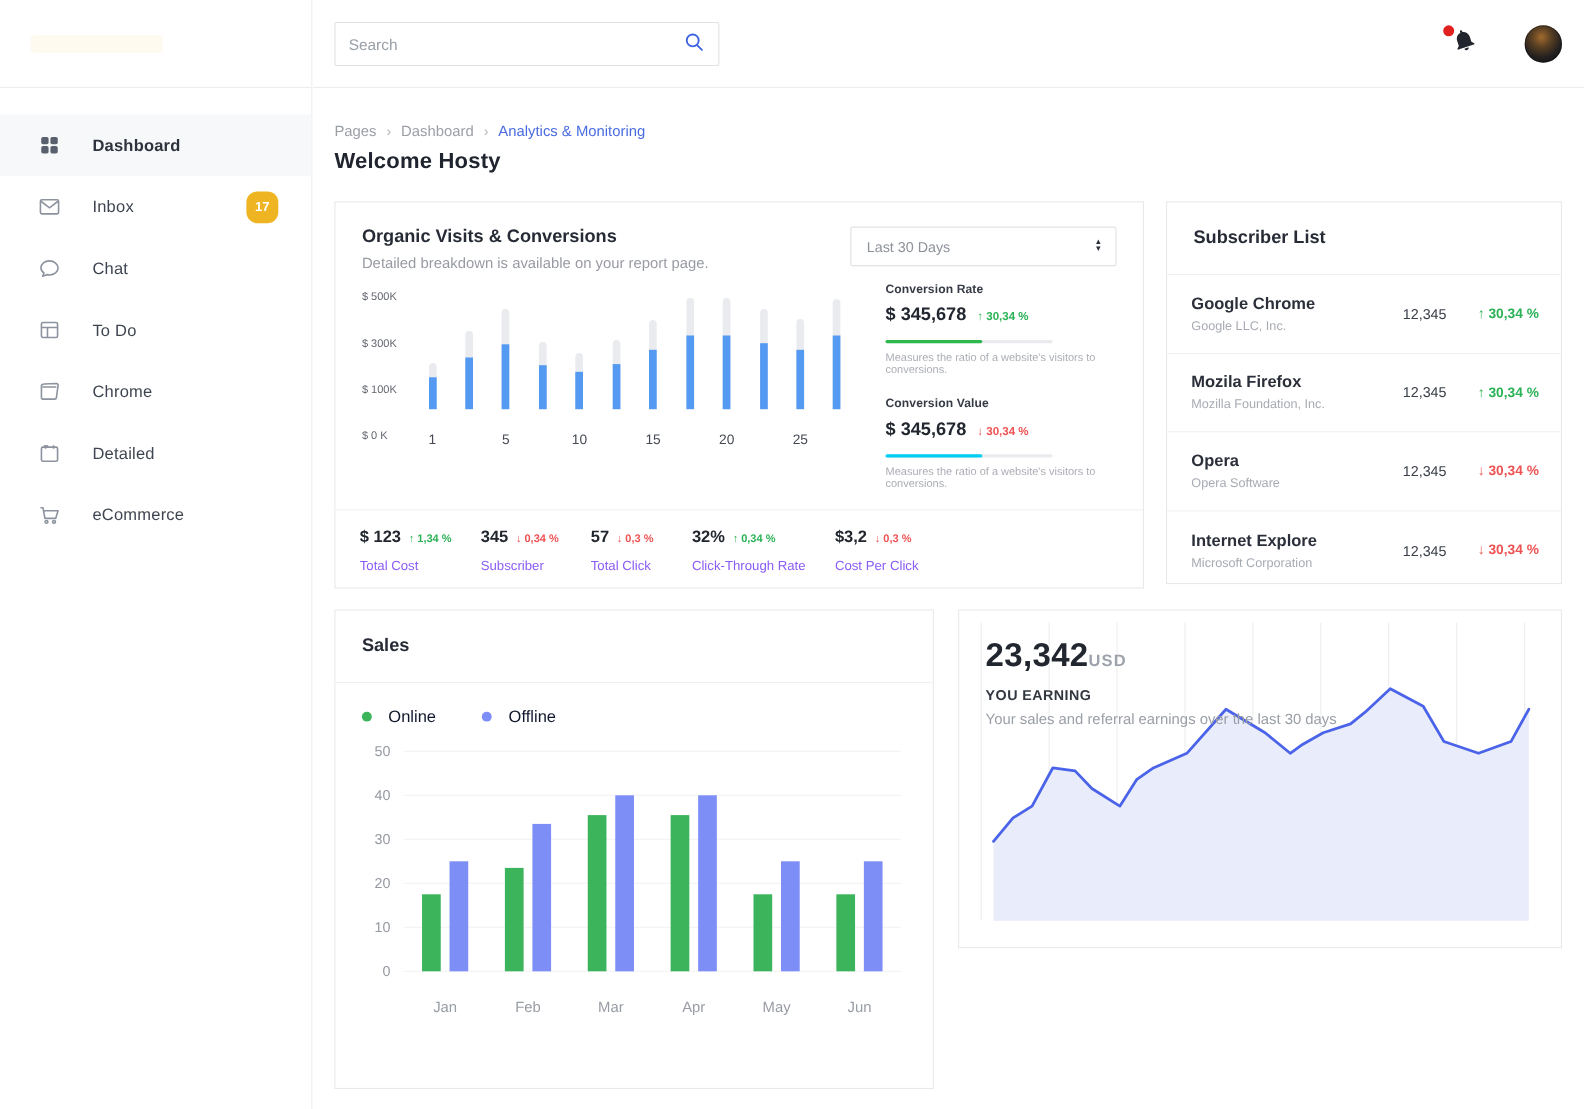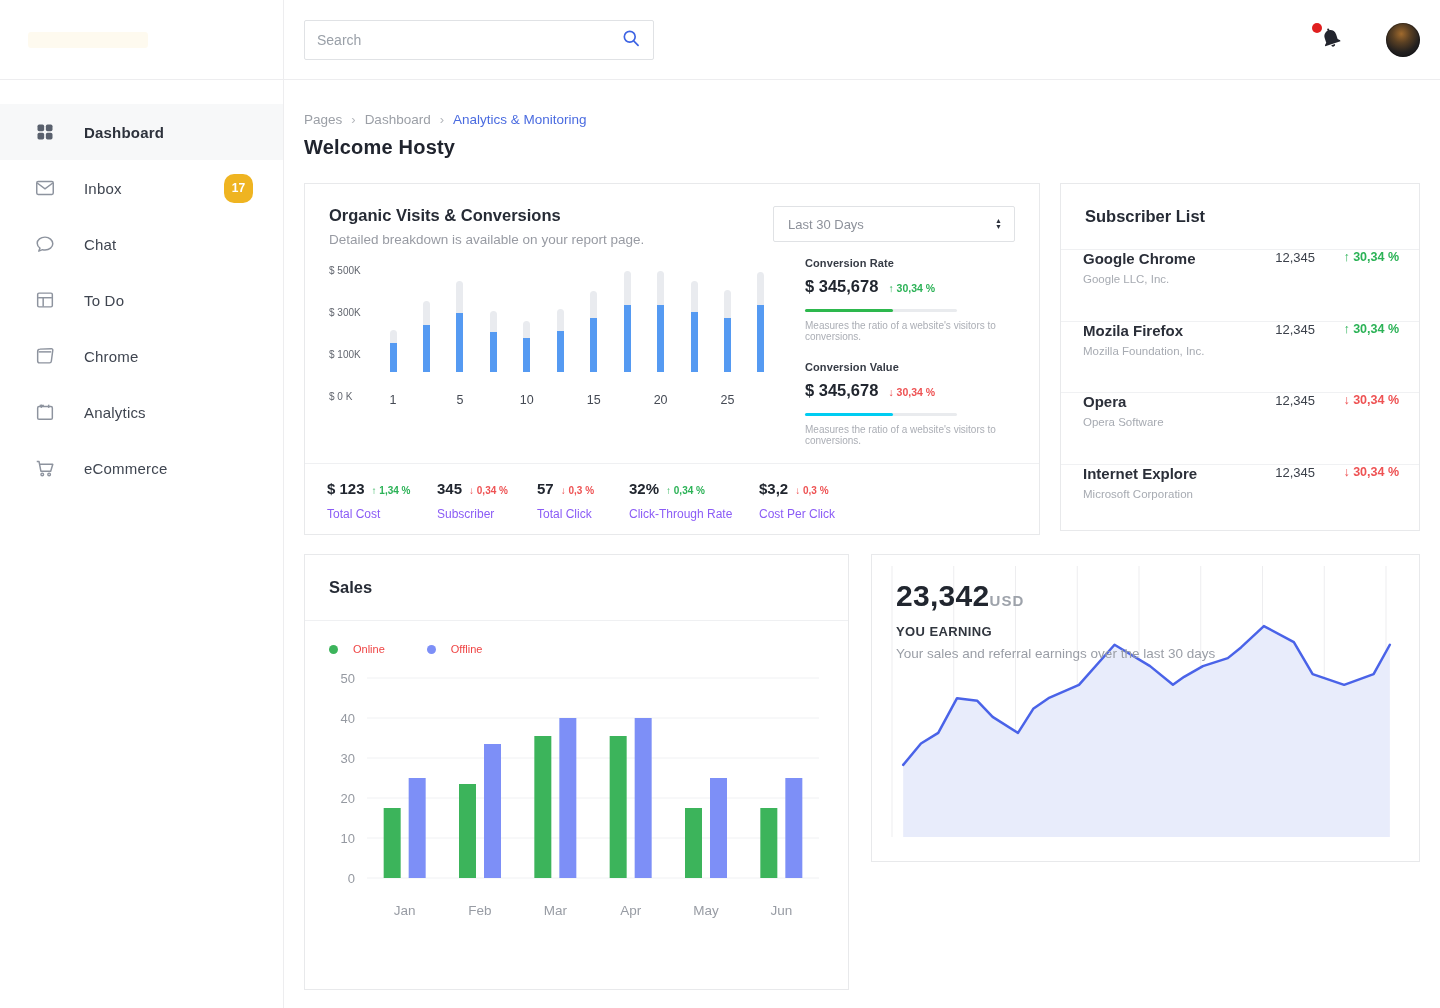--- a/index.html
+++ b/index.html
@@ -75,35 +75,35 @@
   .oc-stats{border-top:1px solid #eff0f2;margin-top:17px;display:flex;padding:16px 0 0 22px}
   .stat .s-valrow{display:flex;align-items:baseline}
   .stat .s-value{font-size:15px;font-weight:700;color:#21262f}
   .stat .s-delta{font-size:10px;font-weight:700;margin-left:7px}
   .stat .s-label{font-size:12px;color:#8b5cf6;margin-top:10px}
   .stat:nth-child(1){width:110px}.stat:nth-child(2){width:100px}.stat:nth-child(3){width:92px}.stat:nth-child(4){width:130px}
   
   .sub-card{flex:1;height:348px}
   .sub-header{padding:23px 24px;border-bottom:1px solid #eff0f2}
   .sub-title{font-size:16.5px;font-weight:700;color:#262b35}
-  .sub-row{height:71.5px;display:flex;padding:0 20px 0 22px;border-bottom:1px solid #f0f1f3;cursor:pointer}
+  .sub-row{height:71.5px;display:flex;align-items:center;padding:0 20px 0 22px;border-bottom:1px solid #f0f1f3;cursor:pointer}
   .sub-row:last-child{border-bottom:none}
   .sub-name{font-size:15px;font-weight:600;color:#2b2f39}
   .sub-co{font-size:11.5px;color:#a7abb2;margin-top:6px}
   .sub-count{margin-left:auto;font-size:13px;color:#3b404a}
   .sub-delta{width:84px;text-align:right;font-size:12.5px;font-weight:700}
   .sub-delta.up{color:#2bb256}.sub-delta.down{color:#ee5253}
   
   .sales-card{width:545px;height:436px;margin-right:22px}
   .sales-header{padding:23px 24px;border-bottom:1px solid #eff0f2}
   .sales-title{font-size:16.5px;font-weight:700;color:#262b35}
   .legend{display:flex;align-items:center;padding:22px 24px 0 24px}
   .legend-item{display:flex;align-items:center;margin-right:42px}
   .legend-dot{width:9px;height:9px;border-radius:50%}
-  .legend-lbl{margin-left:15px;font-size:11px;color:#ef4444}
+  .legend-lbl{margin-left:15px;font-size:15px;color:#0f172a}
   .sales-svg{display:block;margin:8px 0 0 14px}
   
   .earn-card{flex:1;height:308px;position:relative;overflow:hidden}
   .earn-top{padding:24px 24px 0 24px;position:relative;z-index:2}
   .earn-amt-row{display:flex;align-items:baseline}
   .earn-amount{font-size:30px;font-weight:700;color:#21262f;letter-spacing:.3px}
   .earn-cur{font-size:15px;font-weight:700;color:#9ea3ab;letter-spacing:1px}
   .earn-label{font-size:13px;font-weight:600;color:#31363f;margin-top:11px;letter-spacing:.4px}
   .earn-sub{font-size:13.5px;color:#9a9ea6;margin-top:7px}
   .earn-svg{position:absolute;left:19px;bottom:16px;z-index:1}
@@ -166,21 +166,21 @@
       </div>
       <div class="menu-item">
         <span class="ic">
           <svg width="22" height="22" viewBox="0 0 24 24" fill="none" stroke="currentColor" stroke-width="1.6">
             <rect x="4" y="6" width="16" height="14" rx="1.5"></rect>
             <line x1="8" y1="4" x2="8" y2="7.5"></line>
             <line x1="16" y1="4" x2="16" y2="7.5"></line>
             <path d="M7 6V4.8h3V6"></path>
           </svg>
         </span>
-        <span class="lbl">Analytics</span>
+        <span class="lbl">Detailed</span>
       </div>
       <div class="menu-item">
         <span class="ic">
           <svg width="22" height="22" viewBox="0 0 24 24" fill="none" stroke="currentColor" stroke-width="1.6" stroke-linejoin="round">
             <path d="M3 5h2.5l2 10.5h10.7L20.5 8H6"></path>
             <circle cx="9" cy="19" r="1.4"></circle>
             <circle cx="16.5" cy="19" r="1.4"></circle>
           </svg>
         </span>
         <span class="lbl">eCommerce</span>

